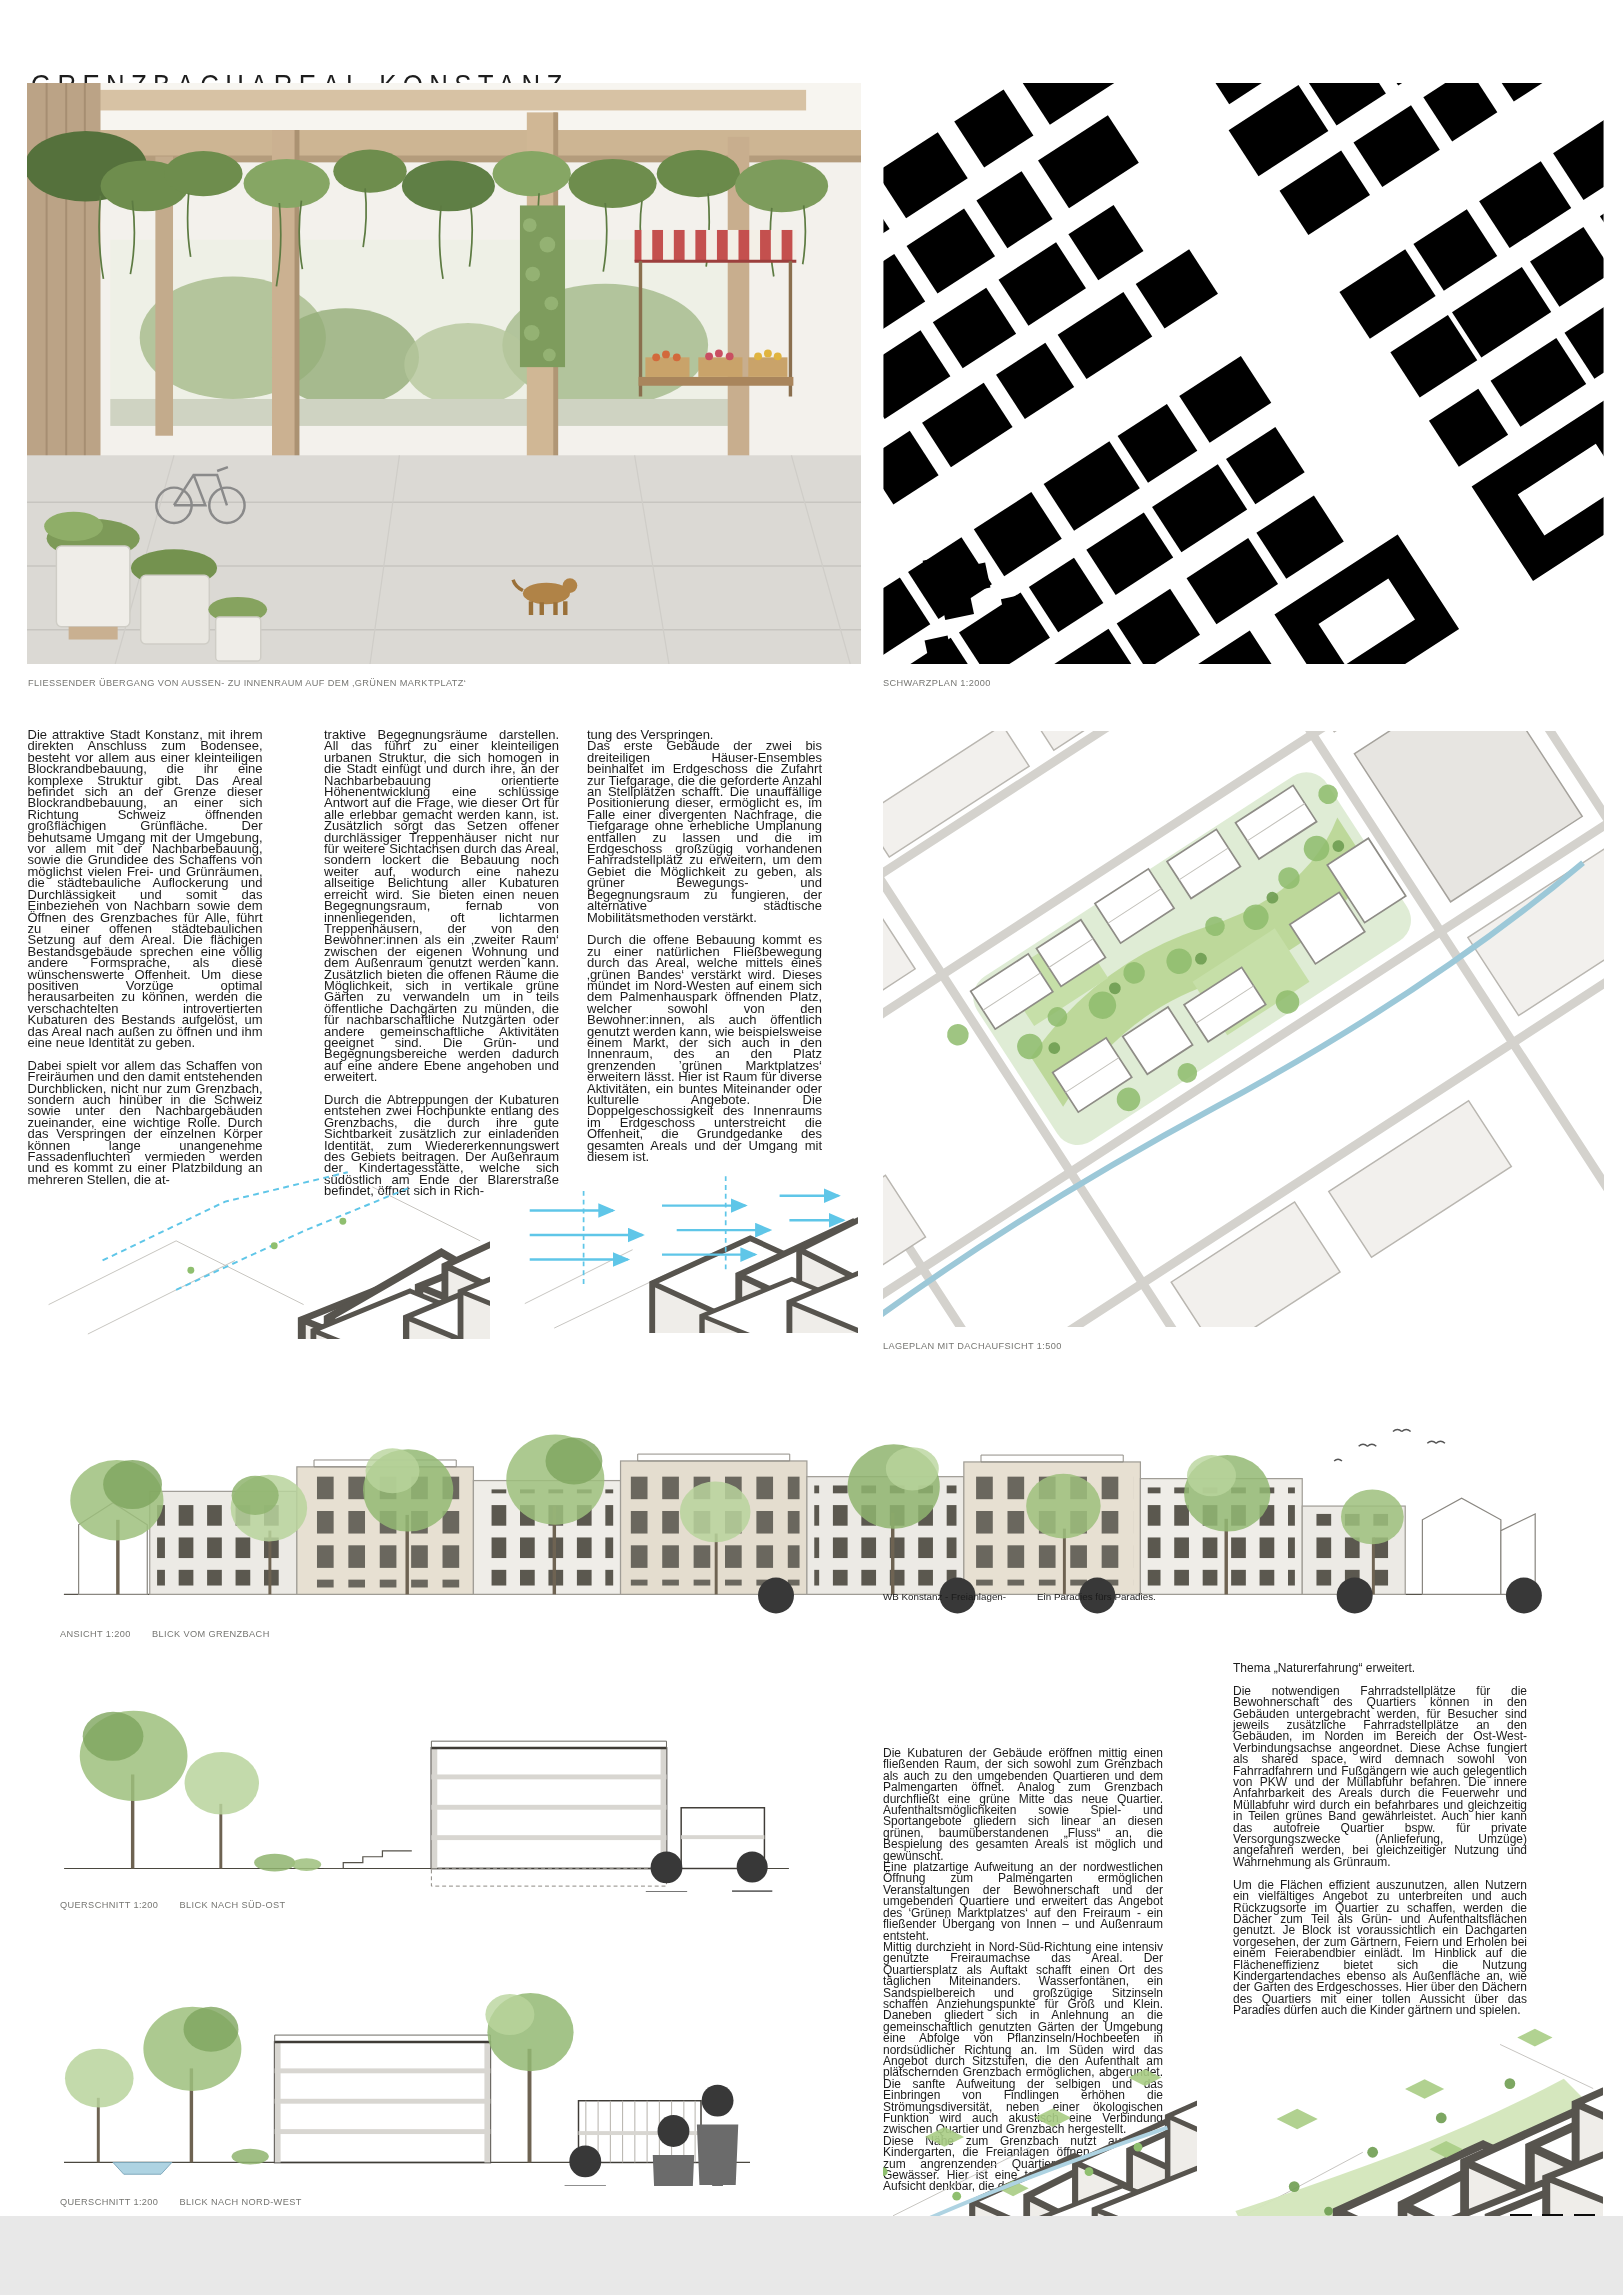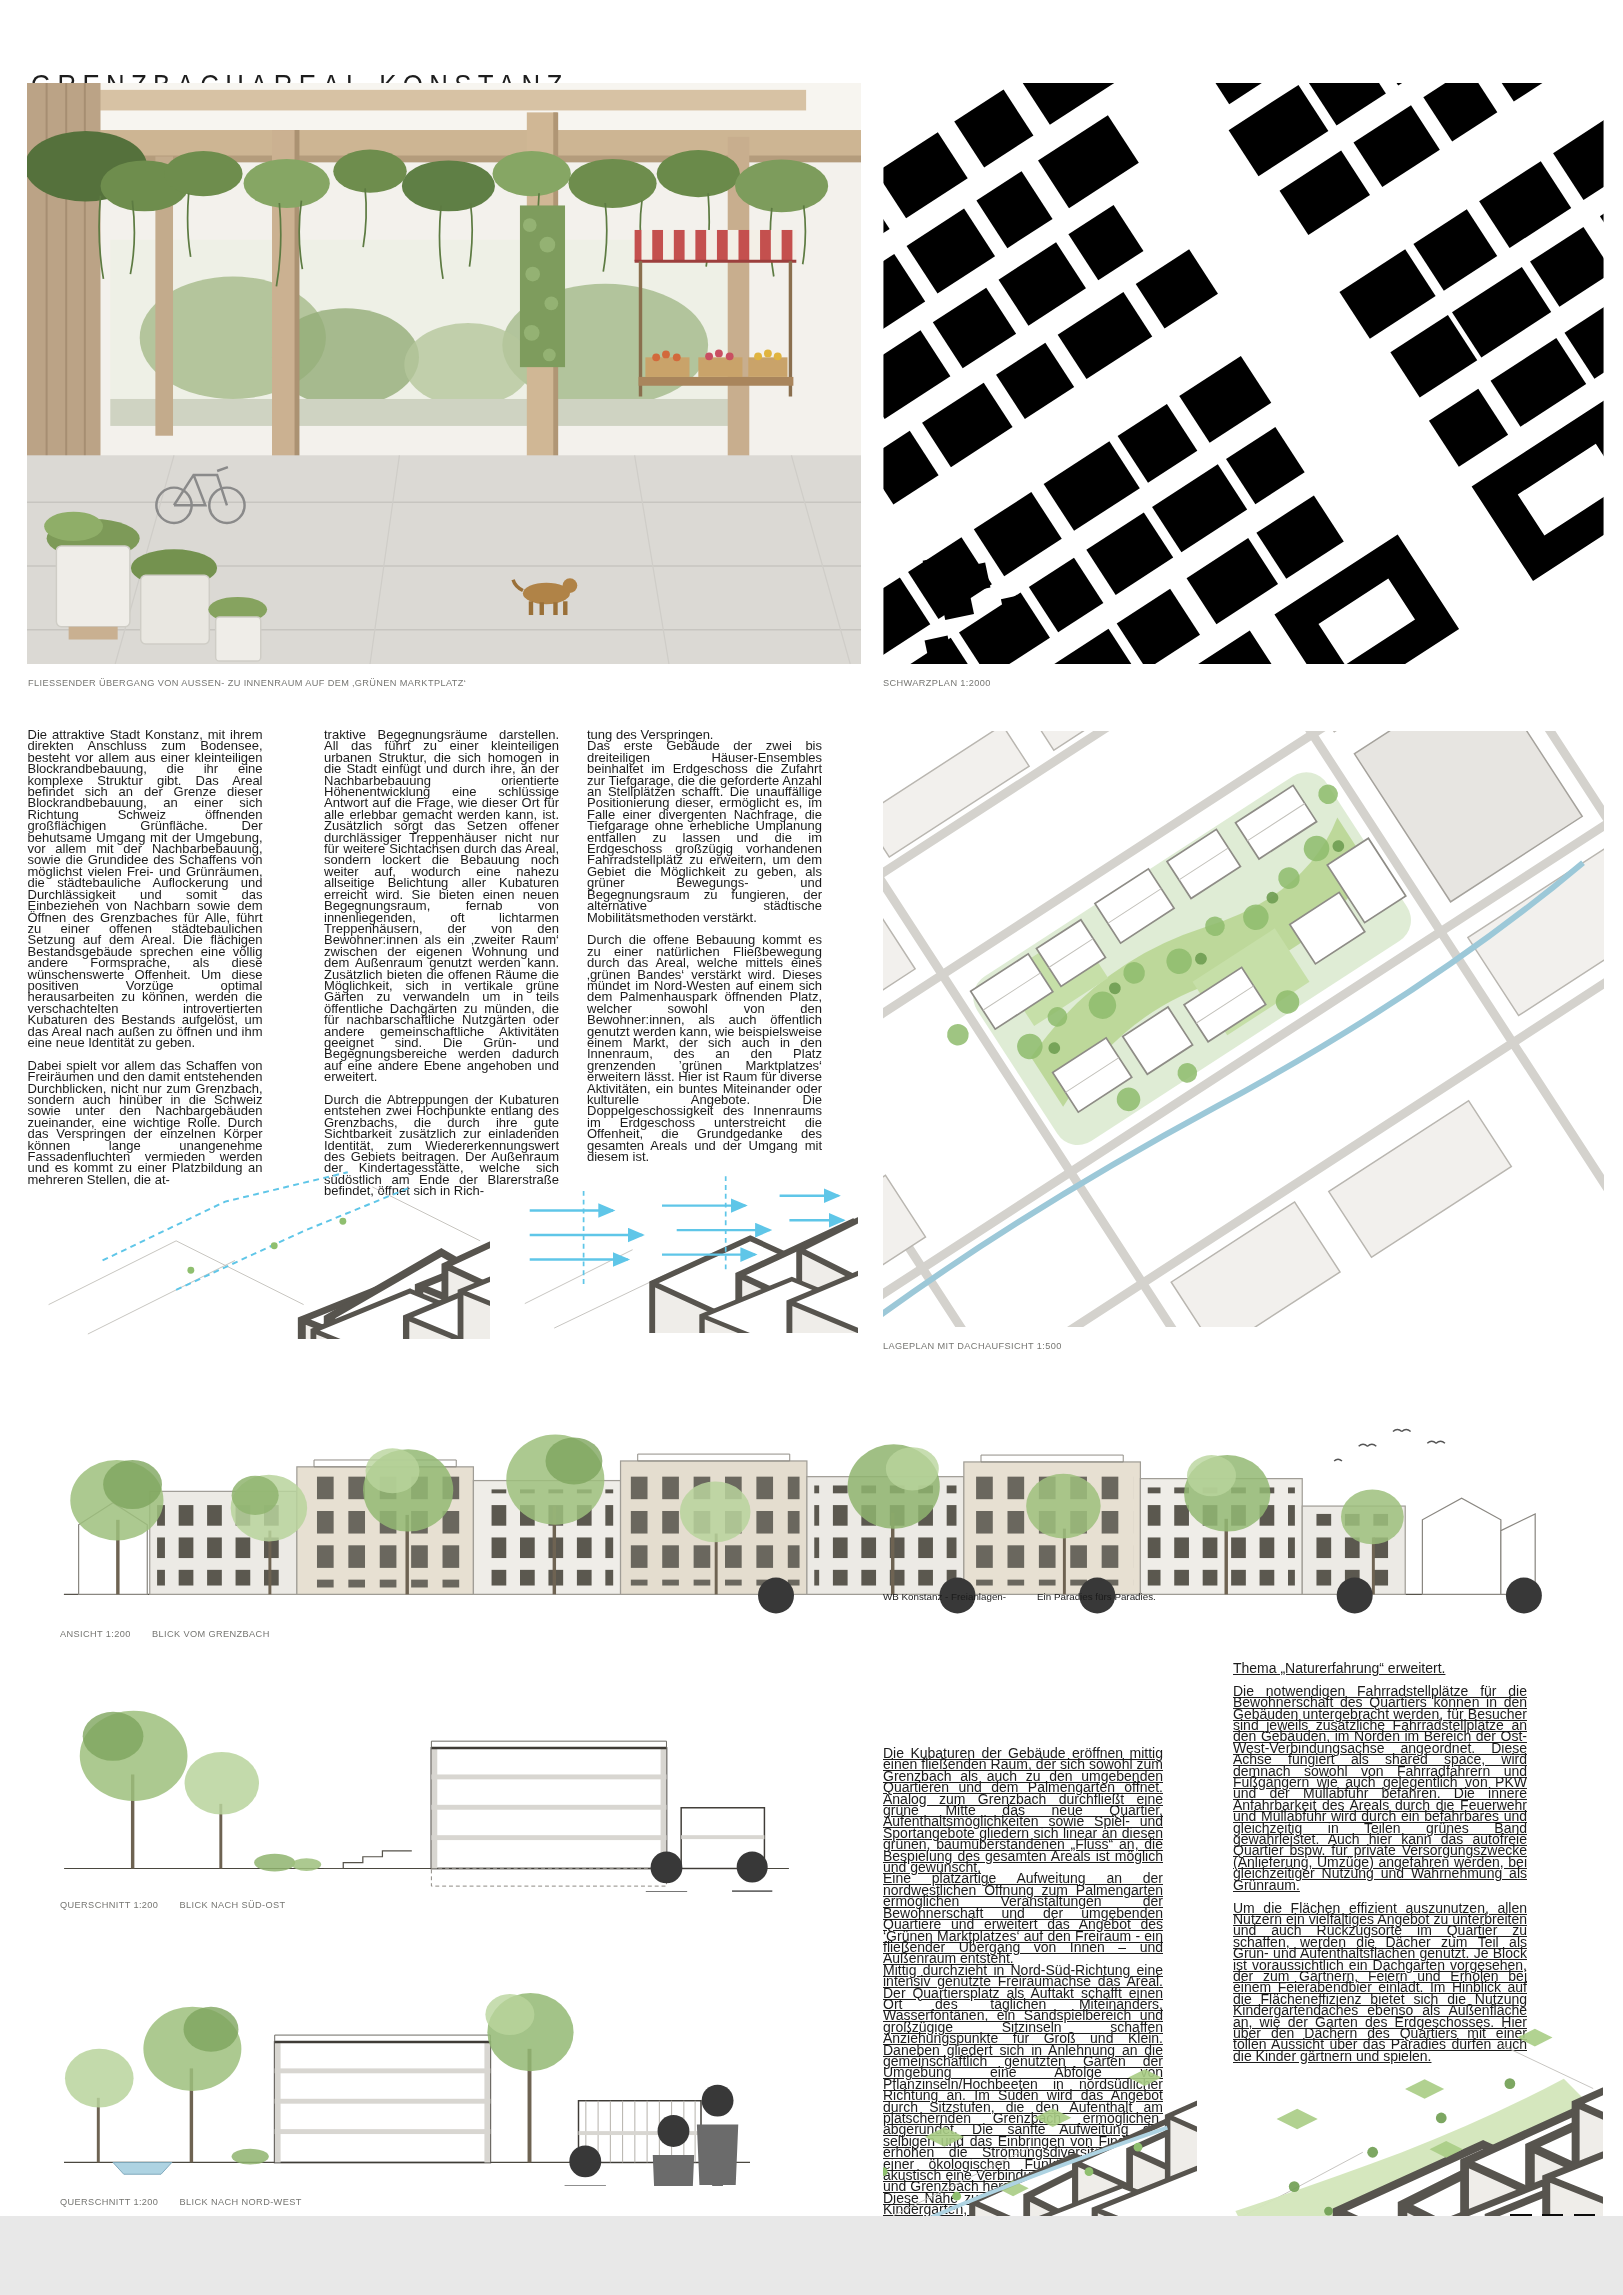--- a/index.html
+++ b/index.html
@@ -11,21 +11,21 @@
   .fig svg{display:block;width:100%;height:100%;}
   .fig-caption{position:absolute;font-size:9.8px;color:#767672;letter-spacing:0.4px;white-space:nowrap;
       transform:scaleX(.94);transform-origin:left top;}
   .fig-caption .cap-view{margin-left:22.6px;}
   .essay-col{position:absolute;top:729px;width:235px;font-size:13px;line-height:11.4px;
       text-align:justify;hyphens:auto;-webkit-hyphens:auto;}
   .essay-col p{margin:0;}
   .essay-col p:empty{height:11.4px;}
   .fa-heading{position:absolute;top:1591px;left:883px;font-size:9.8px;line-height:11.4px;white-space:nowrap;}
   .fa-heading .fa-h-left{margin-right:31px;}
-  .fa-col{position:absolute;font-size:14px;line-height:11.4px;text-align:justify;hyphens:auto;text-decoration:underline;-webkit-hyphens:auto;}
+  .fa-col{position:absolute;font-size:12px;line-height:11.4px;text-align:justify;hyphens:auto;-webkit-hyphens:auto;}
   .fa-col p{margin:0;}
   .fa-col p:empty{height:11.4px;}
   .fa-col1{left:883px;top:1748px;width:280px;}
   .fa-col2{left:1233px;top:1663px;width:294px;}
   .page-indicator{position:absolute;left:1510px;top:2214px;display:flex;gap:10.3px;}
   .page-indicator span{width:21.6px;height:21.6px;box-sizing:border-box;display:block;}
   .pi-active{background:#0b0b0b;}
   .pi-inactive{background:#ffffff;border:2.9px solid #0b0b0b;}
 </style>
 </head>

